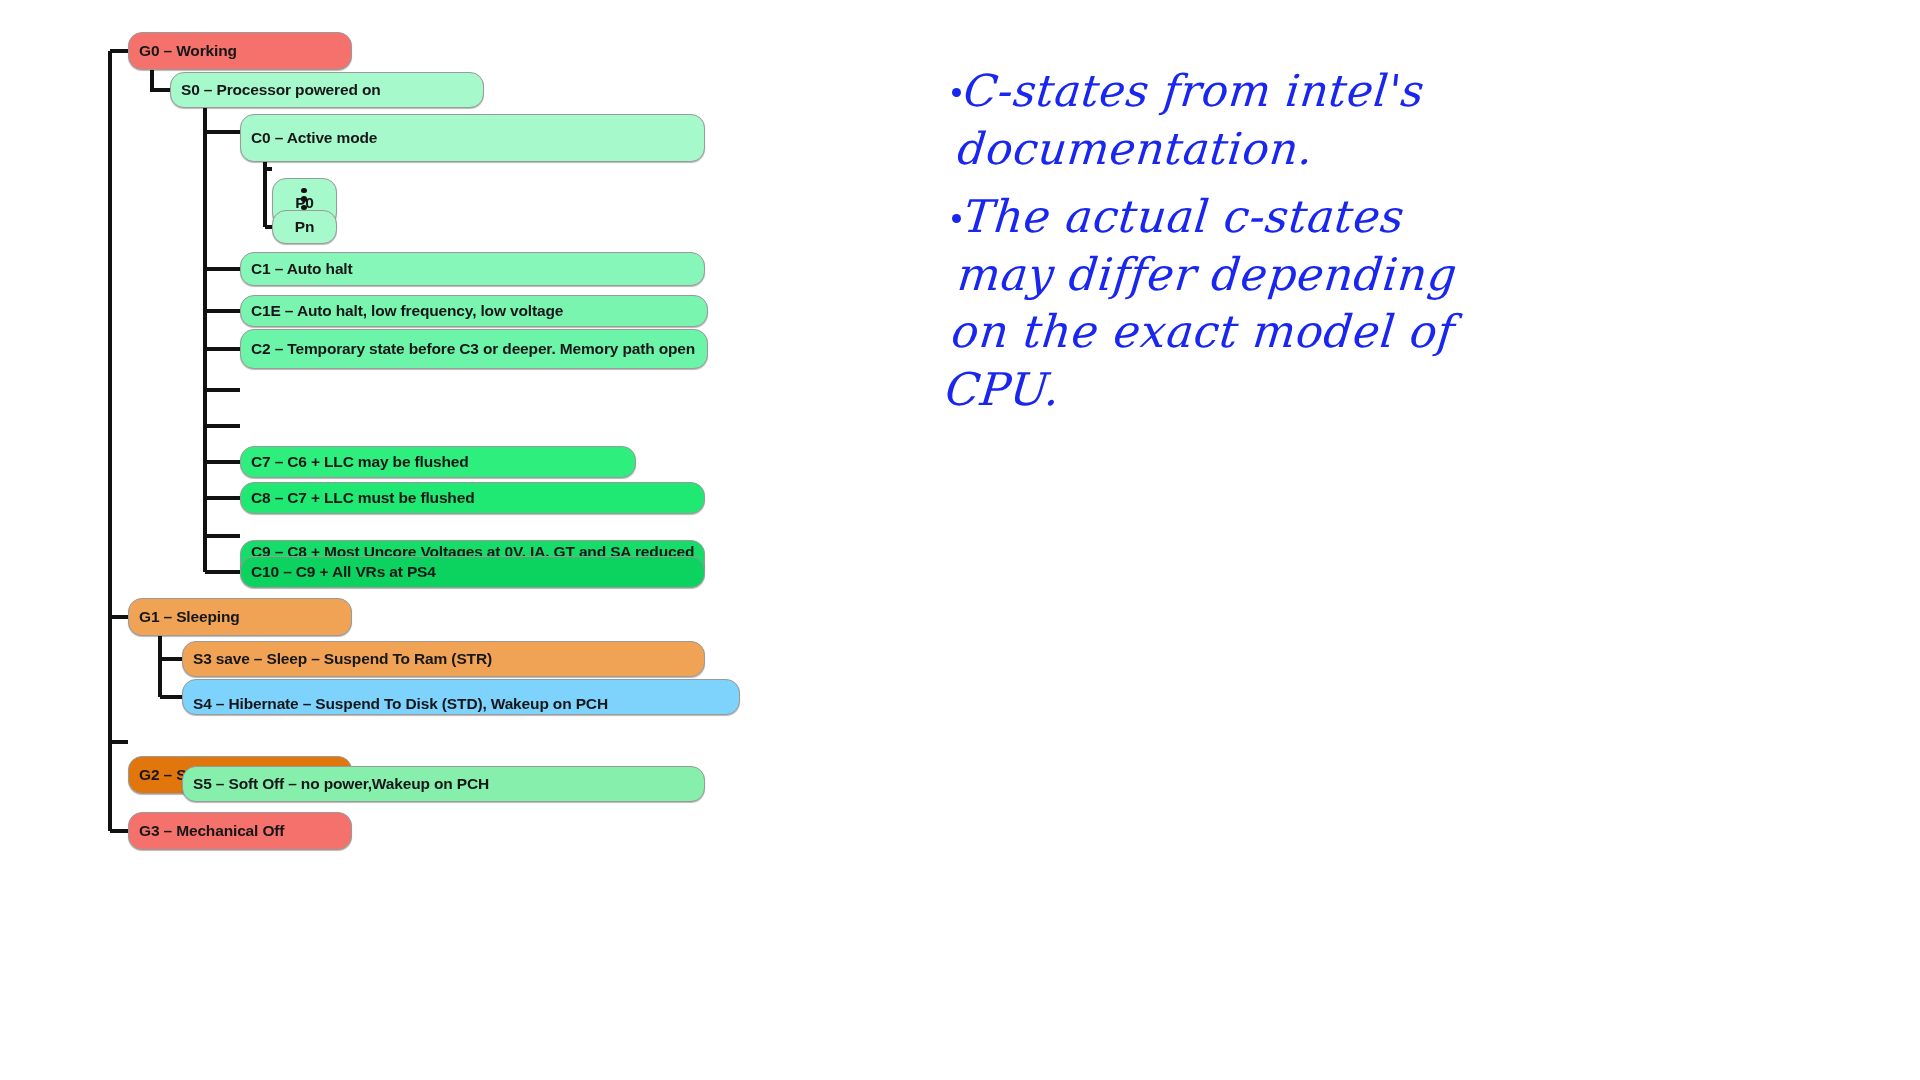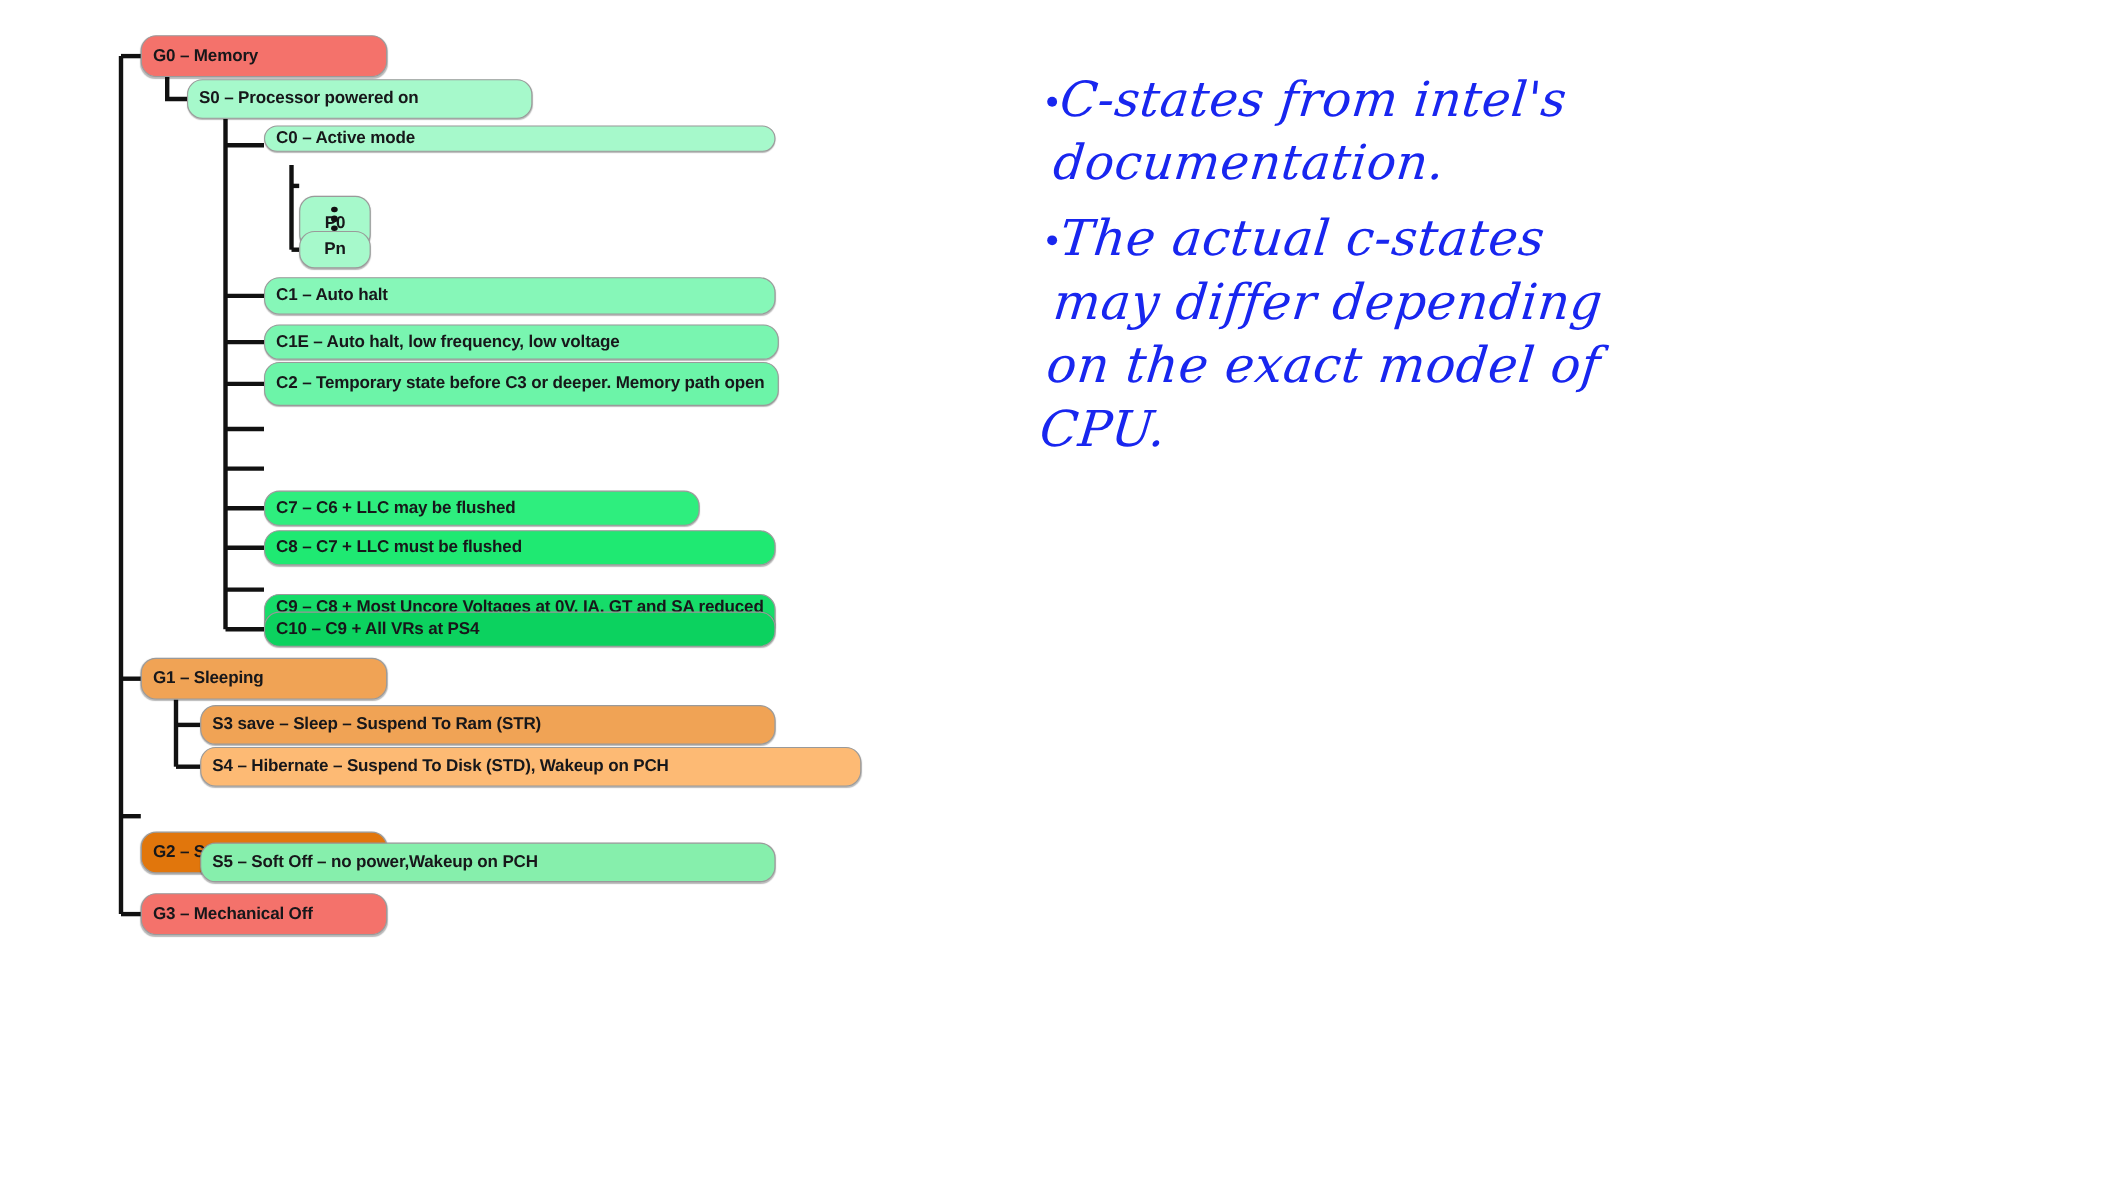--- a/index.html
+++ b/index.html
@@ -158,28 +158,28 @@
       <path d="M160 636 L160 697"></path>
       <path d="M160 659 L182 659"></path>
       <path d="M160 697 L182 697"></path>
 
       <path d="M160 761 L160 784"></path>
       <path d="M160 784 L182 784"></path>
     </g>
   </svg>
 
   <div class="node" style="left:128px; top:32px; width:224px; height:38px; background:#F4726B;">
-    <span class="label">G0 – Memory</span>
+    <span class="label">G0 – Working</span>
   </div>
 
   <div class="node" style="left:170px; top:72px; width:314px; height:36px; background:#A6F9CB;">
     <span class="label">S0 – Processor powered on</span>
   </div>
 
-  <div class="node" style="left:240px; top:114px; width:465px; height:24px; background:#A6F9CB;">
+  <div class="node" style="left:240px; top:114px; width:465px; height:48px; background:#A6F9CB;">
     <span class="label">C0 – Active mode</span>
   </div>
 
   <div class="node center" style="left:272px; top:152px; width:65px; height:49px; background:#A6F9CB;margin-top:26px;">
     <span class="label">P0</span>
   </div>
 
   <div class="vdots" style="left:294px; top:188px; width:20px; height:22px;">
     <i></i>
       <i></i>
@@ -221,21 +221,21 @@
   </div>
 
   <div class="node" style="left:128px; top:598px; width:224px; height:38px; background:#F0A355;">
     <span class="label">G1 – Sleeping</span>
   </div>
 
   <div class="node" style="left:182px; top:641px; width:523px; height:36px; background:#F0A355;">
     <span class="label">S3 save – Sleep – Suspend To Ram (STR)</span>
   </div>
 
-  <div class="node" style="left:182px; top:679px; width:601px; height:36px; background:#fdba74;">
+  <div class="node" style="left:182px; top:679px; width:558px; height:36px; background:#7dd3fc;align-items:flex-end;">
     <span class="label">S4 – Hibernate – Suspend To Disk (STD), Wakeup on PCH</span>
   </div>
 
   <div class="node" style="left:128px; top:756px; width:224px; height:38px; background:#E1760C;">
     <span class="label">G2 – Soft Off</span>
   </div>
 
   <div class="node" style="left:182px; top:766px; width:523px; height:36px; background:#86efac;">
     <span class="label">S5 – Soft Off – no power,Wakeup on PCH</span>
   </div>

